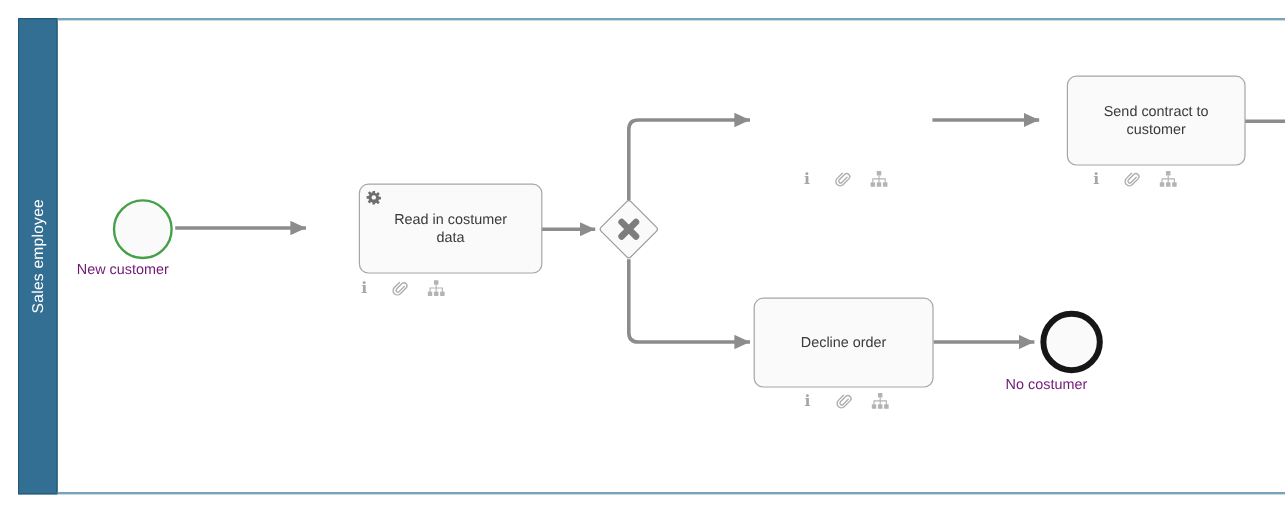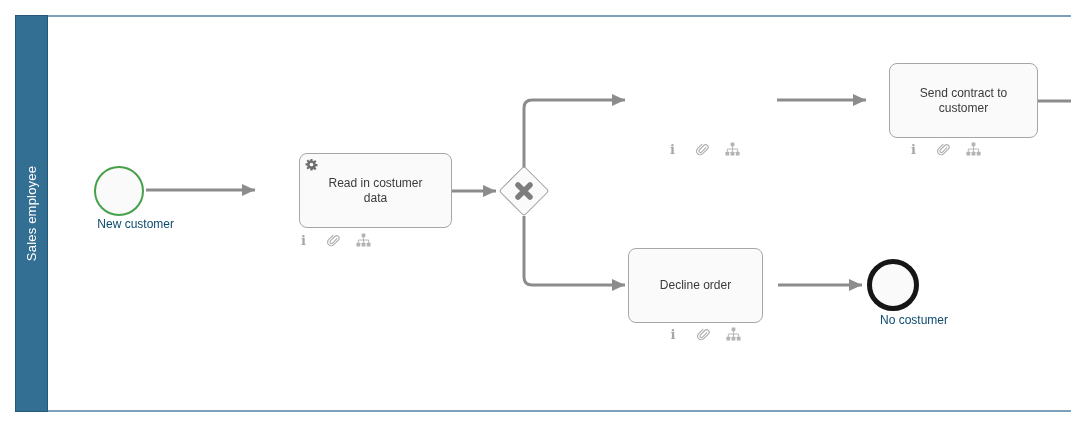--- a/index.html
+++ b/index.html
@@ -41,21 +41,21 @@
   .badge.info { font-family:"DejaVu Serif", serif; font-weight:bold; font-size:13px; color:#a6a6a6; line-height:1; }
   .event-start {
     position:absolute; left:94px; top:166px; width:50px; height:50px;
     border:2px solid #46a049; border-radius:50%; background:#fafafa; box-sizing:border-box;
   }
   .event-end {
     position:absolute; left:867px; top:259px; width:52px; height:52px;
     border:5px solid #161616; border-radius:50%; background:#fafafa; box-sizing:border-box;
   }
   .node-label {
-    position:absolute; width:110px; text-align:right; font-size:12px; color:#0c4a6e;
+    position:absolute; width:110px; text-align:left; font-size:12px; color:#701a75;
   }
   .gateway { position:absolute; left:499px; top:166px; width:50px; height:50px; }
   .gateway .diamond {
     position:absolute; left:7px; top:7px; width:36px; height:36px;
     background:#fafafa; border:1px solid #9b9b9b; border-radius:3px;
     transform:rotate(45deg); box-sizing:border-box;
   }
   .gateway .xmark { position:absolute; left:14px; top:14px; line-height:0; }
 </style>
 </head>
@@ -160,21 +160,21 @@
             <rect x="6" y="0" width="4" height="4" rx="0.5"></rect>
             <rect x="0.5" y="10" width="4" height="4" rx="0.5"></rect>
             <rect x="6" y="10" width="4" height="4" rx="0.5"></rect>
             <rect x="11.5" y="10" width="4" height="4" rx="0.5"></rect>
           </g>
           <path d="M8 4v3M2.5 10V7h11v3M8 7v3" stroke="#b3b3b3" fill="none"></path>
         </svg>
     </span>
   </div>
 
-  <div class="task" style="left:628px; top:248px; width:135px; height:75px;">
+  <div class="task" style="left:628px; top:248px; width:150px; height:75px;">
     <span>Decline order</span>
   </div>
   <div class="badges" style="left:628px; top:326px; width:150px;">
     <span class="badge info">i</span>
     <span class="badge">
       <svg width="15" height="15" viewBox="0 0 16 16">
           <path d="M11.6 6.1 7 10.7a1.6 1.6 0 0 1-2.3-2.3l4.9-4.9a2.7 2.7 0 0 1 3.8 3.8l-5.2 5.2a3.8 3.8 0 0 1-5.4-5.4l4.6-4.6" fill="none" stroke="#adadad" stroke-width="1.2" stroke-linecap="round"></path>
         </svg>
     </span>
     <span class="badge">

